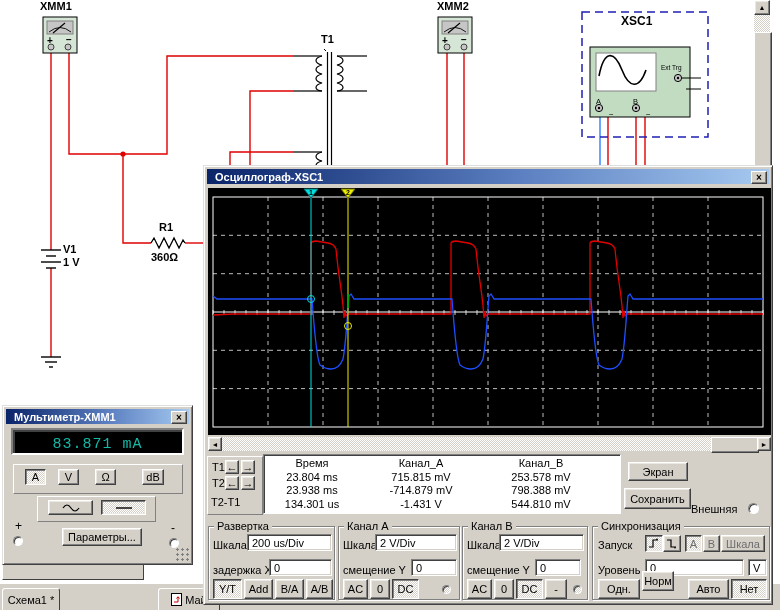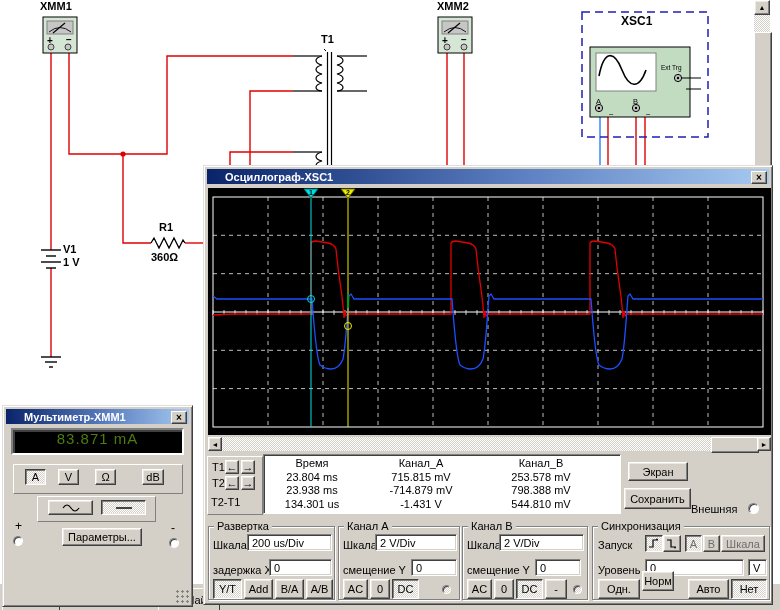--- a/index.html
+++ b/index.html
@@ -4,21 +4,21 @@
 <style>
   html,body{margin:0;padding:0}
   body{width:780px;height:610px;position:relative;overflow:hidden;background:#fff;
        font-family:"Liberation Sans",sans-serif;font-size:11px;color:#000}
   .abs{position:absolute}
   svg text{font-family:"Liberation Sans",sans-serif}
   .win{position:absolute;background:#d4d0c8;border:1px solid;border-color:#dfdfdf #404040 #404040 #dfdfdf;
        box-shadow:inset 1px 1px 0 #fff,inset -1px -1px 0 #808080;box-sizing:border-box}
   .tbar{position:absolute;left:3px;top:3px;right:3px;height:15px;
         background:linear-gradient(90deg,#0a246a,#5a7ec0 55%,#a6caf0);
-        color:#fff;font-weight:bold;display:flex;align-items:center;padding-left:18px;box-sizing:border-box}
+        color:#fff;font-weight:bold;display:flex;align-items:center;padding-left:8px;box-sizing:border-box}
   .xbtn{position:absolute;right:2px;top:2px;width:14px;height:11px;background:#d4d0c8;
         border:1px solid;border-color:#fff #404040 #404040 #fff;box-shadow:inset -1px -1px 0 #808080;
         font-size:10px;font-weight:bold;color:#000;display:flex;align-items:center;justify-content:center;line-height:1}
   .btn3{position:absolute;background:#d4d0c8;border:1px solid;border-color:#fff #404040 #404040 #fff;
         box-shadow:inset -1px -1px 0 #808080,inset 1px 1px 0 #ece9e2;display:flex;align-items:center;
         justify-content:center;box-sizing:border-box;font-size:11px;cursor:default}
   .pressed{border-color:#404040 #fff #fff #404040;box-shadow:inset 1px 1px 0 #808080,inset -1px -1px 0 #ece9e2;
         background-image:conic-gradient(#fff 0 25%,rgba(0,0,0,0) 0 50%,#fff 0 75%,rgba(0,0,0,0) 0);background-size:2px 2px}
   .gtxt{color:#6d6d6d}
   .inp{position:absolute;background:#fff;border:1px solid;border-color:#808080 #fff #fff #808080;
@@ -39,22 +39,22 @@
   .tr-blue{stroke:#1d4fff;stroke-width:1.3;fill:none}
   .flag{font-size:7px;font-weight:bold;fill:#000;text-anchor:middle}
   #readout{position:absolute;left:59px;top:288px;width:358px;height:60px;background:#fff;
            border:1px solid;border-color:#808080 #fff #fff #808080;box-shadow:inset 1px 1px 0 #404040;
            display:grid;grid-template-columns:96px 122px 118px;grid-auto-rows:13.5px;
            padding-top:2px;box-sizing:border-box;text-align:center}
   #tbox{position:absolute;left:3px;top:290px;width:54px;height:57px;background:#d4d0c8;
         border:1px solid;border-color:#fff #808080 #808080 #fff}
   #mm-display{position:absolute;left:8px;top:22px;width:173px;height:27px;background:#000;
         border:2px solid;border-color:#808080 #fff #fff #808080;box-shadow:inset 2px 2px 0 #404040;
-        color:#4d7c0f;font-family:Liberation Sans, sans-serif;font-size:15px;letter-spacing:1px;
-        display:flex;align-items:flex-start;justify-content:center;box-sizing:border-box}
+        color:#14b8a6;font-family:Liberation Mono, monospace;font-size:15px;letter-spacing:1px;
+        display:flex;align-items:flex-end;justify-content:center;box-sizing:border-box}
   #tabbar{position:absolute;left:0;top:583px;width:780px;height:27px;background:#d4d0c8;border-top:1px solid #fff;z-index:1}
   .tab{position:absolute;background:#d4d0c8;border:1px solid;border-color:#fff #404040 transparent #fff;
        border-radius:3px 3px 0 0;display:flex;align-items:center;justify-content:center;gap:3px;padding:0 0;box-sizing:border-box}
   .grip{position:absolute;right:3px;bottom:3px;width:14px;height:14px;
         background-image:radial-gradient(#808080 1px,rgba(0,0,0,0) 1.2px);background-size:5px 5px}
 </style>
 </head>
 <body>
 
 <svg class="abs" width="780" height="610" style="left:0;top:0;z-index:0">
@@ -167,21 +167,21 @@
   <div class="tab" style="left:158px;top:4px;width:62px;height:23px">
     <svg width="11" height="13">
         <rect x="0.5" y="0.5" width="10" height="12" fill="#fff" stroke="#000"></rect>
         <path d="M3 9 h4 v-5 M5.5 5.5 l1.5 -1.8 l1.5 1.8" stroke="#c00000" fill="none"></path>
       </svg>
     <span>Май</span>
   </div>
 </div>
 <div class="abs" style="left:2px;top:563px;width:140px;height:15px;background:#d4d0c8;border:1px solid;border-color:#fff #404040 #404040 #fff;z-index:2"></div>
 
-<div class="win" style="left:2px;top:405px;width:191px;height:202px;z-index:3">
+<div class="win" style="left:2px;top:405px;width:191px;height:160px;z-index:3">
   <div class="tbar">
     <span>Мультиметр-XMM1</span>
     <div class="xbtn">×</div>
   </div>
   <div id="mm-display">
     <span>83.871 mA</span>
   </div>
   <div class="abs" style="left:10px;top:58px;width:168px;height:28px;border:1px solid;border-color:#fff #808080 #808080 #fff"></div>
   <div class="btn3 pressed" style="left:22px;top:63px;width:21px;height:16px">A</div>
   <div class="btn3" style="left:55px;top:63px;width:21px;height:16px">V</div>

